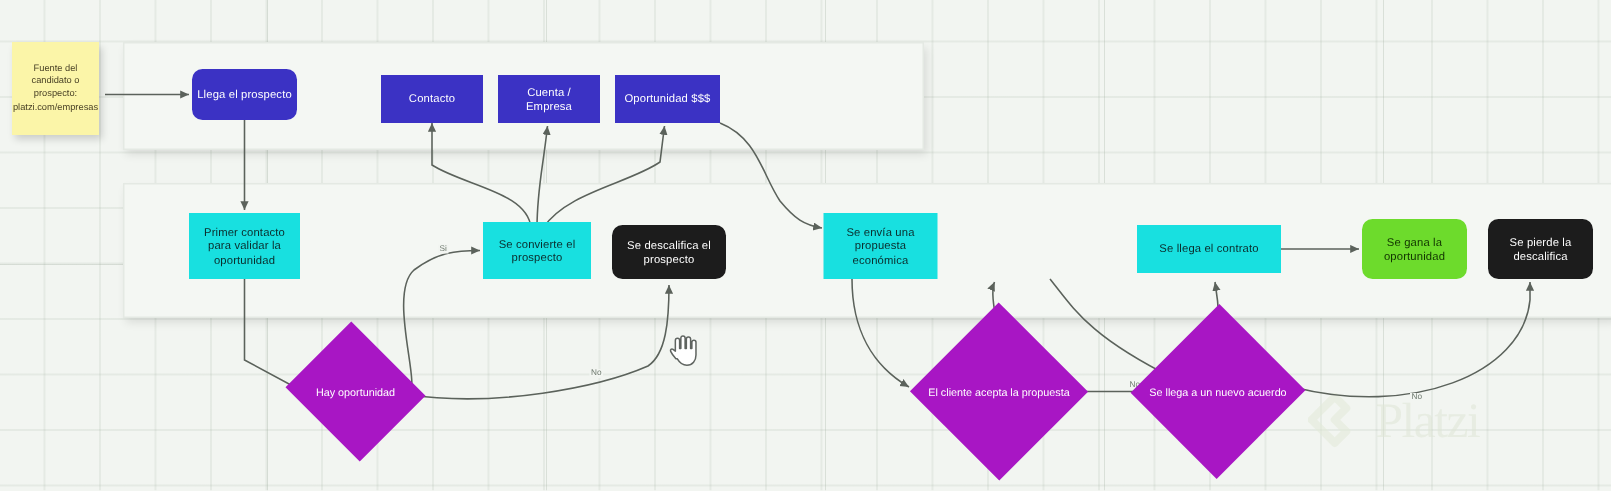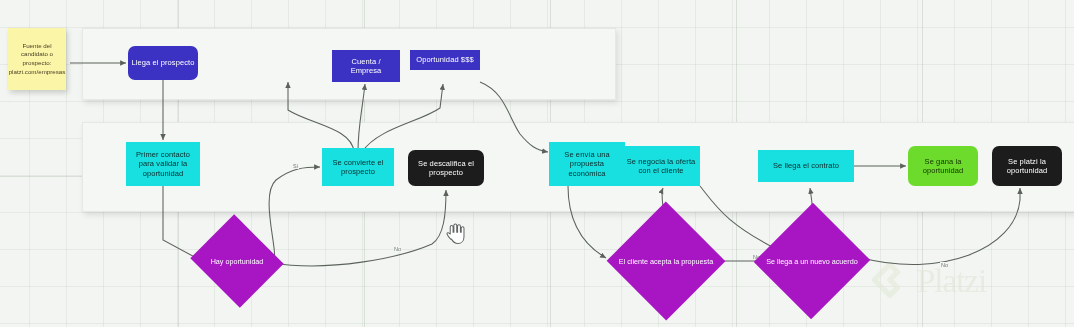--- a/index.html
+++ b/index.html
@@ -128,31 +128,31 @@
 
       <path d="M862,258 C940,278 1015,250 1020,200 L1020,188"></path>
 
       <path d="M854,166 L906,166"></path>
     </g>
   </svg>
 
   <div class="note" style="left:8px;top:28px;width:58px;height:62px;">Fuente del candidato o prospecto: platzi.com/empresas</div>
 
   <div class="node n-blue round" style="left:128px;top:46px;width:70px;height:34px;">Llega el prospecto</div>
+  <div class="node n-blue" style="left:254px;top:50px;width:68px;height:32px;">Contacto</div>
   <div class="node n-blue" style="left:332px;top:50px;width:68px;height:32px;">Cuenta / Empresa</div>
-  <div class="node n-blue" style="left:410px;top:50px;width:70px;height:20px;">Oportunidad $$$</div>
+  <div class="node n-blue" style="left:410px;top:50px;width:70px;height:32px;">Oportunidad $$$</div>
 
   <div class="node n-cyan" style="left:126px;top:142px;width:74px;height:44px;">Primer contacto para validar la oportunidad</div>
   <div class="node n-cyan" style="left:322px;top:148px;width:72px;height:38px;">Se convierte el prospecto</div>
   <div class="node n-black" style="left:408px;top:150px;width:76px;height:36px;">Se descalifica el prospecto</div>
   <div class="node n-cyan" style="left:530px;top:142px;width:76px;height:44px;margin-left:19px;">Se envía una propuesta económica</div>
-  <div class="node n-cyan" style="left:622px;top:146px;width:78px;height:40px;">Se negocia la oferta con el cliente</div>
   <div class="node n-cyan" style="left:758px;top:150px;width:96px;height:32px;">Se llega el contrato</div>
   <div class="node n-green" style="left:908px;top:146px;width:70px;height:40px;">Se gana la oportunidad</div>
-  <div class="node n-black" style="left:992px;top:146px;width:70px;height:40px;">Se platzi la oportunidad</div>
+  <div class="node n-black" style="left:992px;top:146px;width:70px;height:40px;">Se pierde la descalifica</div>
 
   <div class="diamond" style="left:202px;top:230px;width:70px;height:62px;">
     <div class="shape"></div>
     <div class="dlabel">Hay oportunidad</div>
   </div>
   <div class="diamond" style="left:612px;top:230px;width:108px;height:62px;">
     <div class="shape" style="transform:rotate(45deg) scale(.78,1.35);"></div>
     <div class="dlabel">El cliente acepta la propuesta</div>
   </div>
   <div class="diamond" style="left:760px;top:230px;width:104px;height:62px;">

